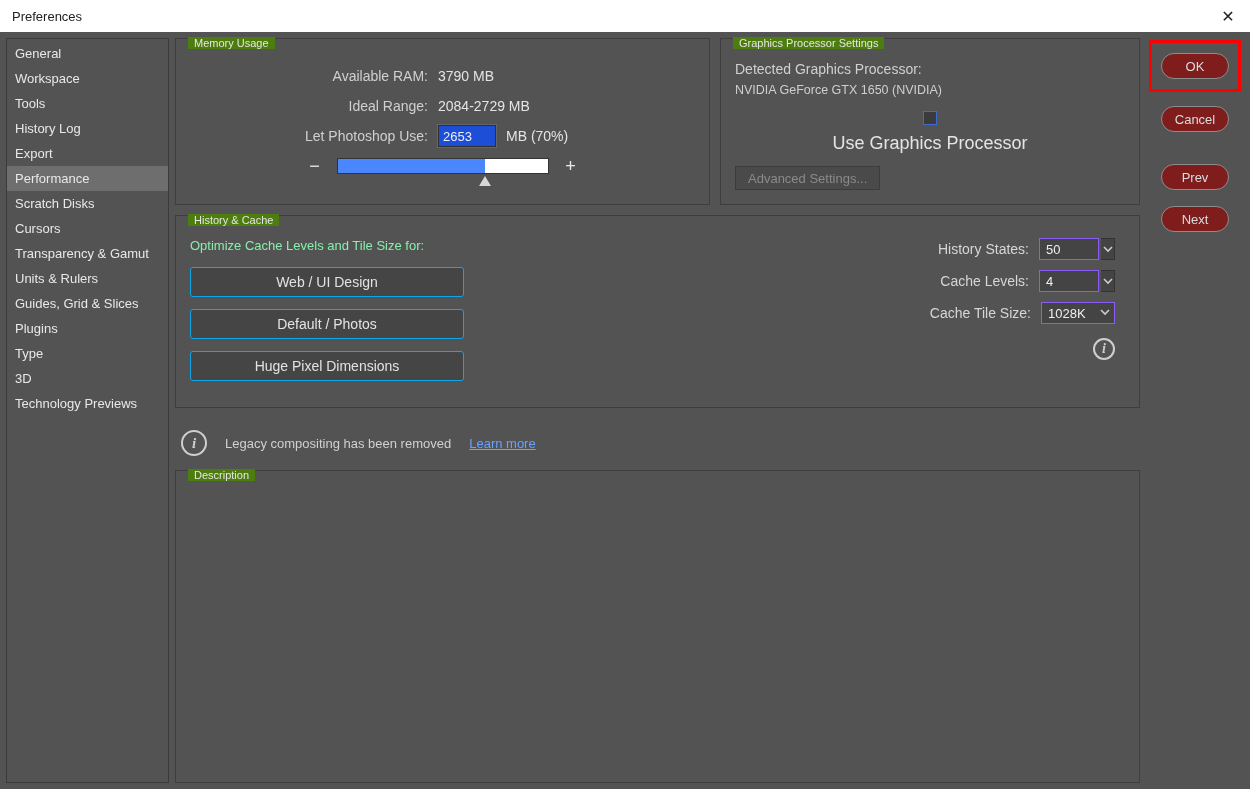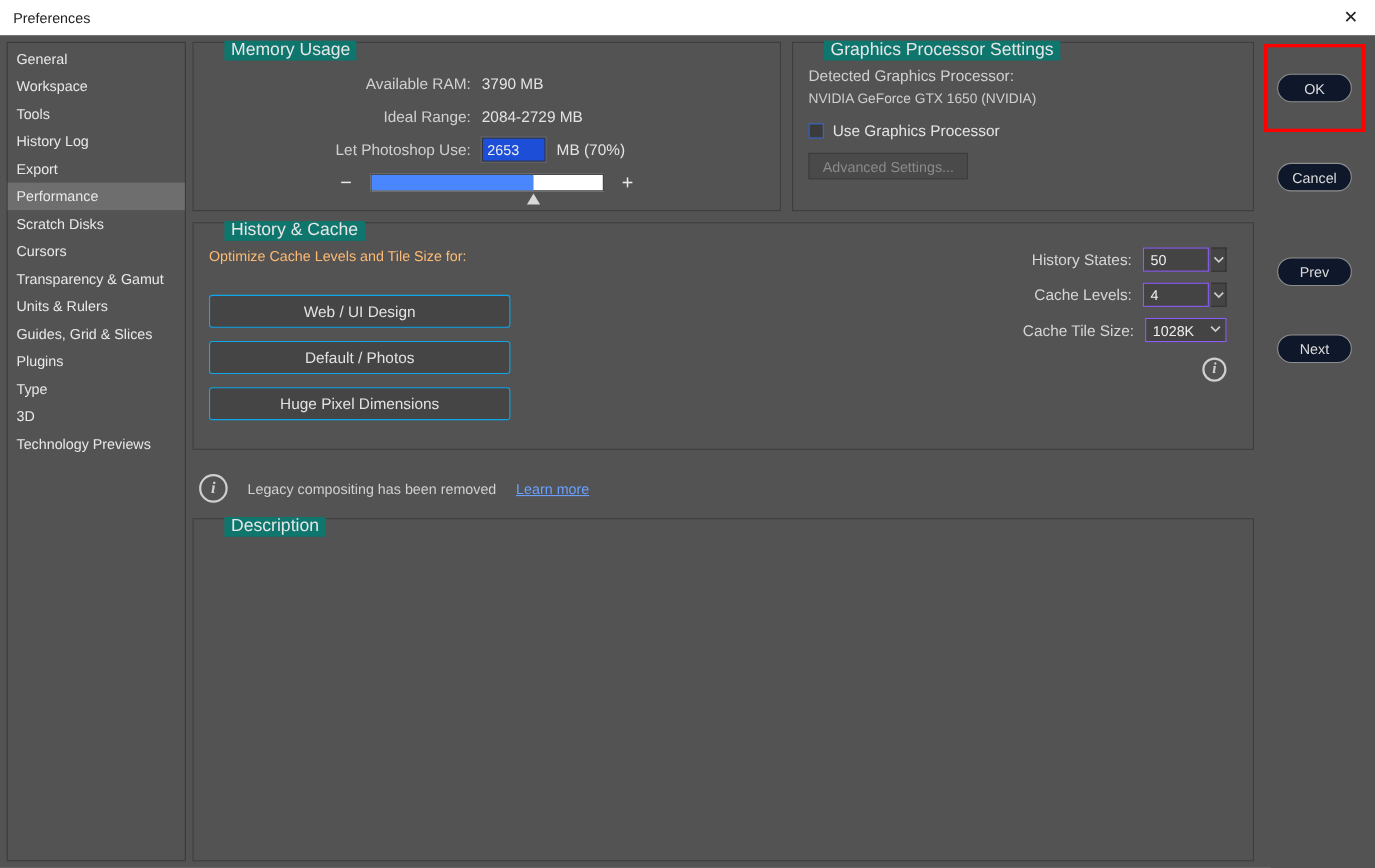--- a/index.html
+++ b/index.html
@@ -74,48 +74,48 @@
   
   .pill {
     border: 1px solid #8d8d8d;
     border-radius: 14px;
     height: 26px;
     color: #dcdcdc;
     font-size: 13px;
     display: flex;
     align-items: center;
     justify-content: center;
-    background: #0f172a;
+    background: #7f1d1d;
     cursor: pointer;
     width: 68px;
-    margin: 18px auto;
+    margin: 4px auto;
   }
   .highlight-wrap {
     border: 3px solid #ff0000;
     padding: 6px 5px;
     margin: -6px auto 2px auto;
     width: 92px;
     display:flex;
     justify-content:center;
   }
   
   .fset {
     border: 1px solid #3e3e3e;
     position: relative;
     padding: 22px 14px 14px 14px;
     color: #d6d6d6;
     font-size: 13px;
   }
   .fset .legend {
     position: absolute;
-    top: -2px; left: 28px;
-    background: #0f766e;
+    top: -2px; left: 12px;
+    background: #4d7c0f;
     padding: 0 6px;
     color: #e6e6e6;
-    font-size: 16px;
+    font-size: 11px;
   }
   .row-top {
     display: flex;
     gap: 10px;
   }
   .row-top .fset { flex: 1; }
   .row-top .fset.gpu { flex: 0 0 420px; }
   
   .mem-row {
     display: flex;
@@ -173,21 +173,21 @@
     top: 17px;
     left: calc(70% - 6px);
     width: 0; height: 0;
     border-left: 6px solid transparent;
     border-right: 6px solid transparent;
     border-bottom: 10px solid #d8d8d8;
   }
   
   .gpu-label { color: #d0d0d0; margin-bottom: 6px; font-size:14px;}
   .gpu-val { color: #cfcfcf; font-size: 12.5px; margin-bottom: 14px;}
-  .chk-row { display: flex; align-items: center; gap: 8px; color: #e4e4e4; font-size:14px; margin-bottom: 12px;}
+  .chk-row { display: flex; align-items: center; gap: 8px; color: #e4e4e4; font-size:18px; margin-bottom: 12px; flex-direction: column;}
   .chk {
     width: 14px; height: 14px;
     border: 1px solid #3a6bd1;
     background: #3b3b3b;
   }
   .adv-btn {
     display: inline-flex;
     align-items: center;
     height: 24px;
     padding: 0 12px;
@@ -195,21 +195,21 @@
     background: #4a4a4a;
     color: #8a8a8a;
     font-size: 13px;
   }
   
   .hc-body {
     display: flex;
     gap: 40px;
   }
   .hc-left { flex: 0 0 290px; }
-  .hc-left .opt-title { color: #fdba74; margin-bottom: 28px; }
+  .hc-left .opt-title { color: #86efac; margin-bottom: 14px; }
   .long-btn {
     width: 274px;
     height: 30px;
     border: 1px solid #0ea5e9;
     background: #454545;
     color: #e2e2e2;
     font-size: 14px;
     display: flex; align-items: center; justify-content: center;
     margin-bottom: 12px;
     cursor: pointer;

